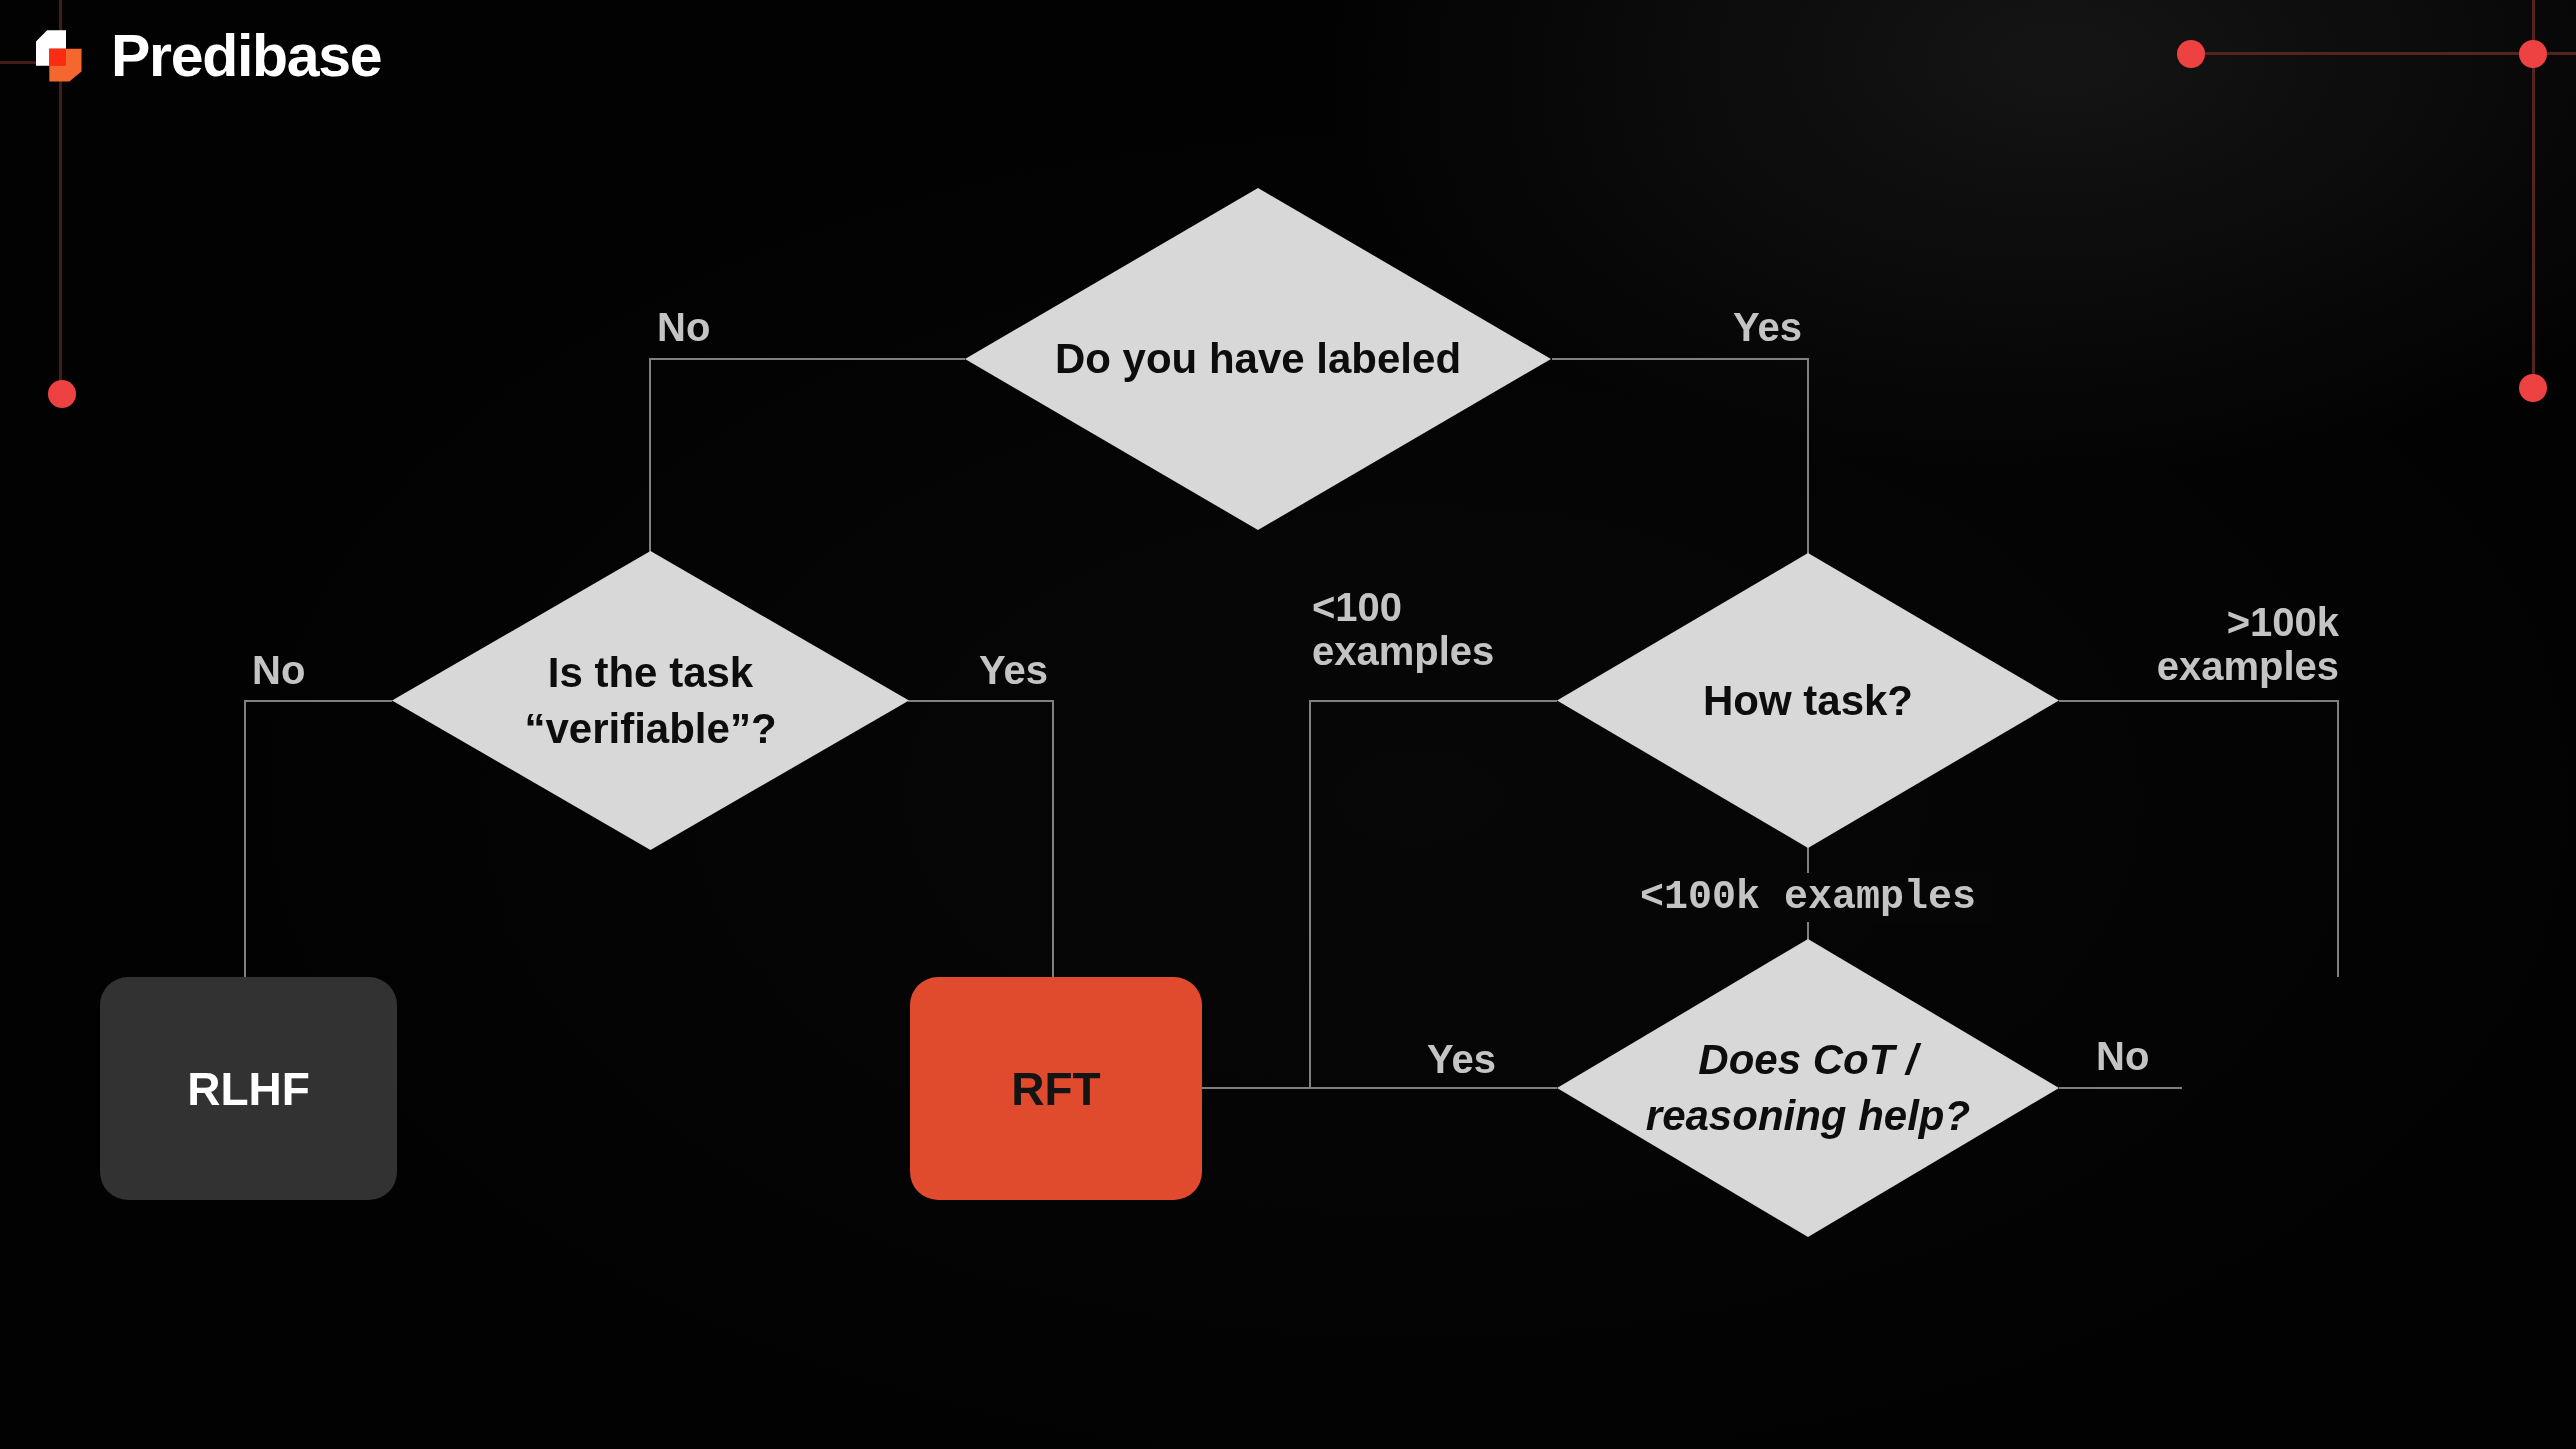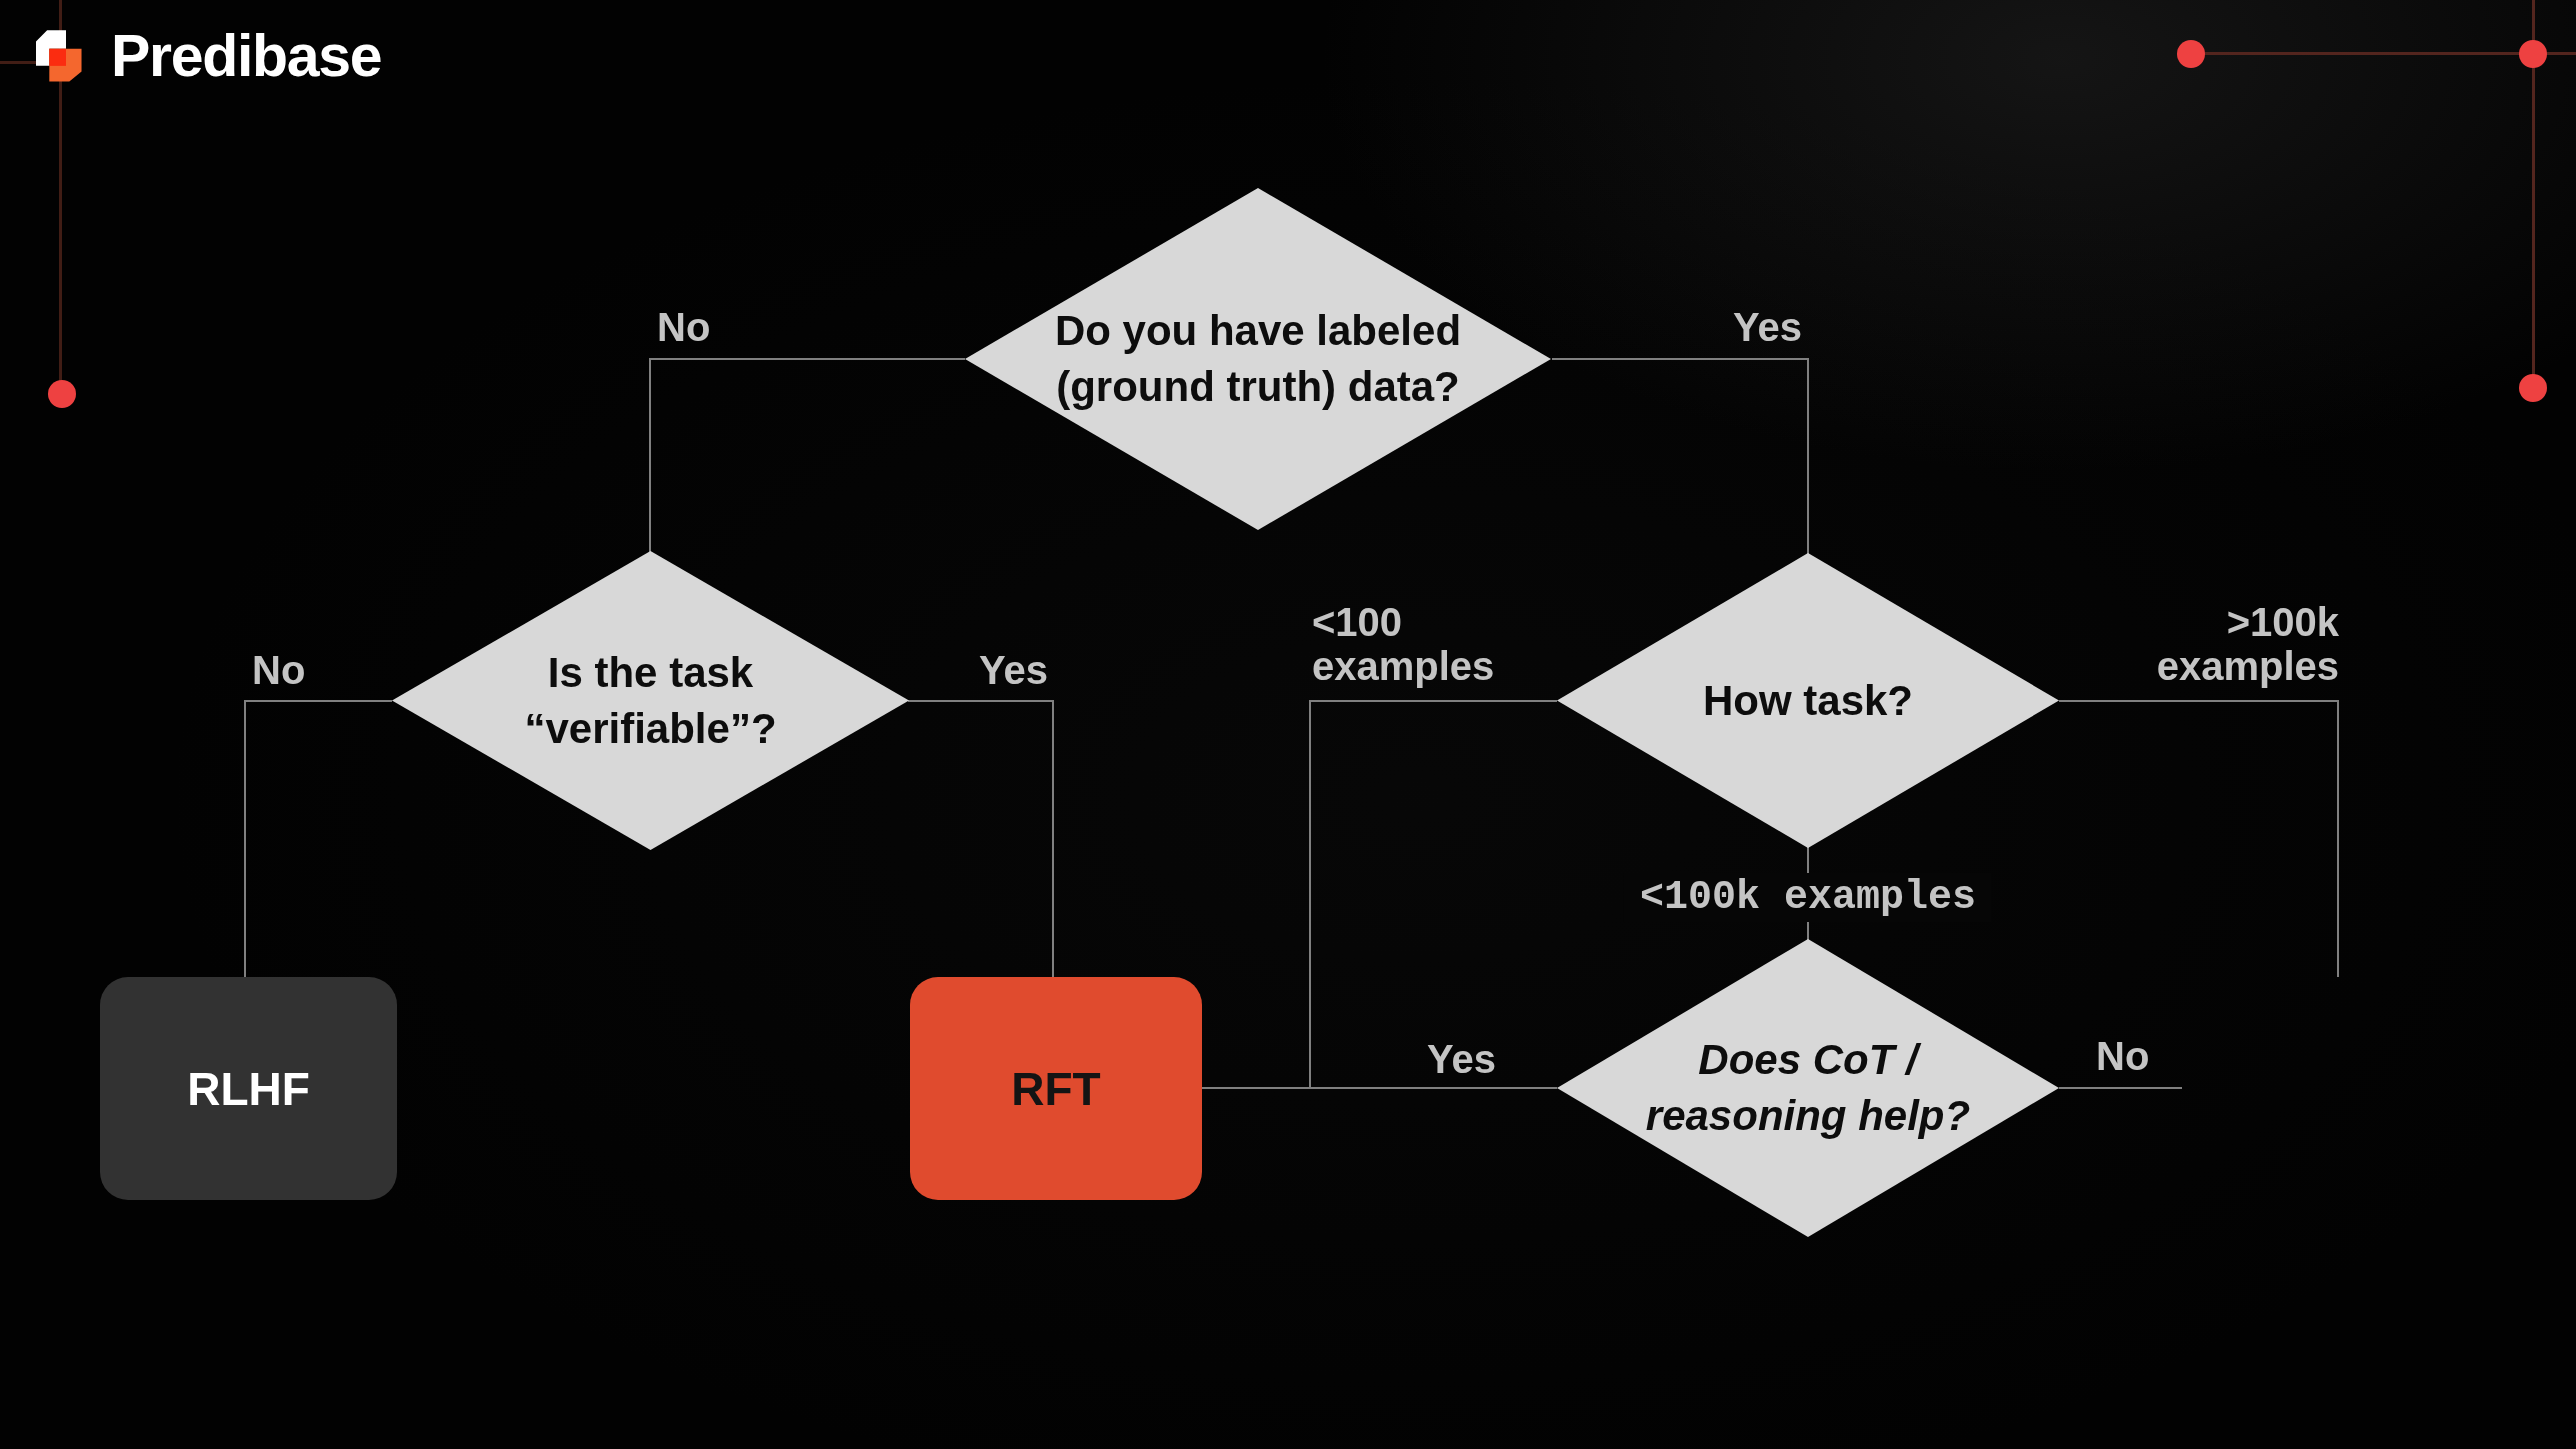--- a/index.html
+++ b/index.html
@@ -52,21 +52,20 @@
   <div class="line" style="left:1311px;top:700px;width:246px;height:2px;"></div>
   <div class="line" style="left:1309px;top:700px;width:2px;height:388px;"></div>
   <div class="line" style="left:2059px;top:700px;width:280px;height:2px;"></div>
   <div class="line" style="left:2337px;top:700px;width:2px;height:277px;"></div>
   <div class="line" style="left:1807px;top:847px;width:2px;height:94px;"></div>
   <div class="line" style="left:1202px;top:1087px;width:355px;height:2px;"></div>
   <div class="line" style="left:2059px;top:1087px;width:123px;height:2px;"></div>
 
   <div class="diamond" style="left:965px;top:188px;width:586px;height:342px;">
     <span>Do you have labeled</span>
-    <span>(ground truth) data?</span>
   </div>
   <div class="diamond" style="left:392px;top:551px;width:517px;height:299px;">
     <span>Is the task</span>
     <span>“verifiable”?</span>
   </div>
   <div class="diamond" style="left:1557px;top:553px;width:502px;height:295px;">
     <span>How task?</span>
   </div>
   <div class="diamond" style="left:1557px;top:939px;width:502px;height:298px;font-style:italic;">
     <span>Does CoT /</span>
@@ -77,21 +76,21 @@
     <span>RLHF</span>
   </div>
   <div class="endbox accent" style="left:910px;width:292px;">
     <span>RFT</span>
   </div>
 
   <div class="elabel" style="left:657px;top:305px;">No</div>
   <div class="elabel right" style="right:774px;top:305px;">Yes</div>
   <div class="elabel" style="left:252px;top:648px;">No</div>
   <div class="elabel right" style="right:1528px;top:648px;">Yes</div>
-  <div class="elabel" style="left:1312px;top:600px;">
+  <div class="elabel" style="left:1312px;top:585px;">
     <div>&lt;100</div>
     <div>examples</div>
   </div>
   <div class="elabel right" style="right:237px;top:600px;">
     <div>&gt;100k</div>
     <div>examples</div>
   </div>
   <div class="elabel center" style="left:1808px;top:873px;">&lt;100k examples</div>
   <div class="elabel right" style="right:1080px;top:1037px;">Yes</div>
   <div class="elabel" style="left:2096px;top:1034px;">No</div>

